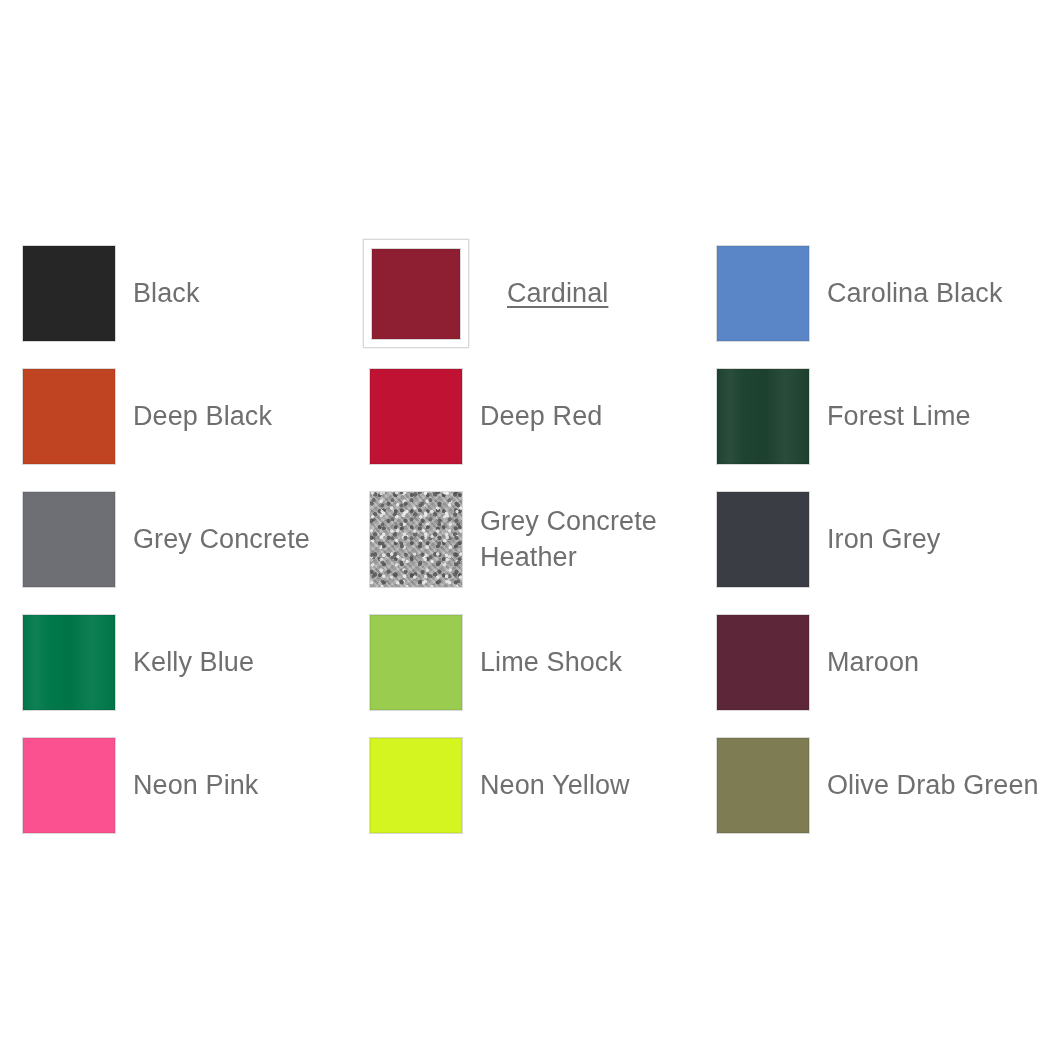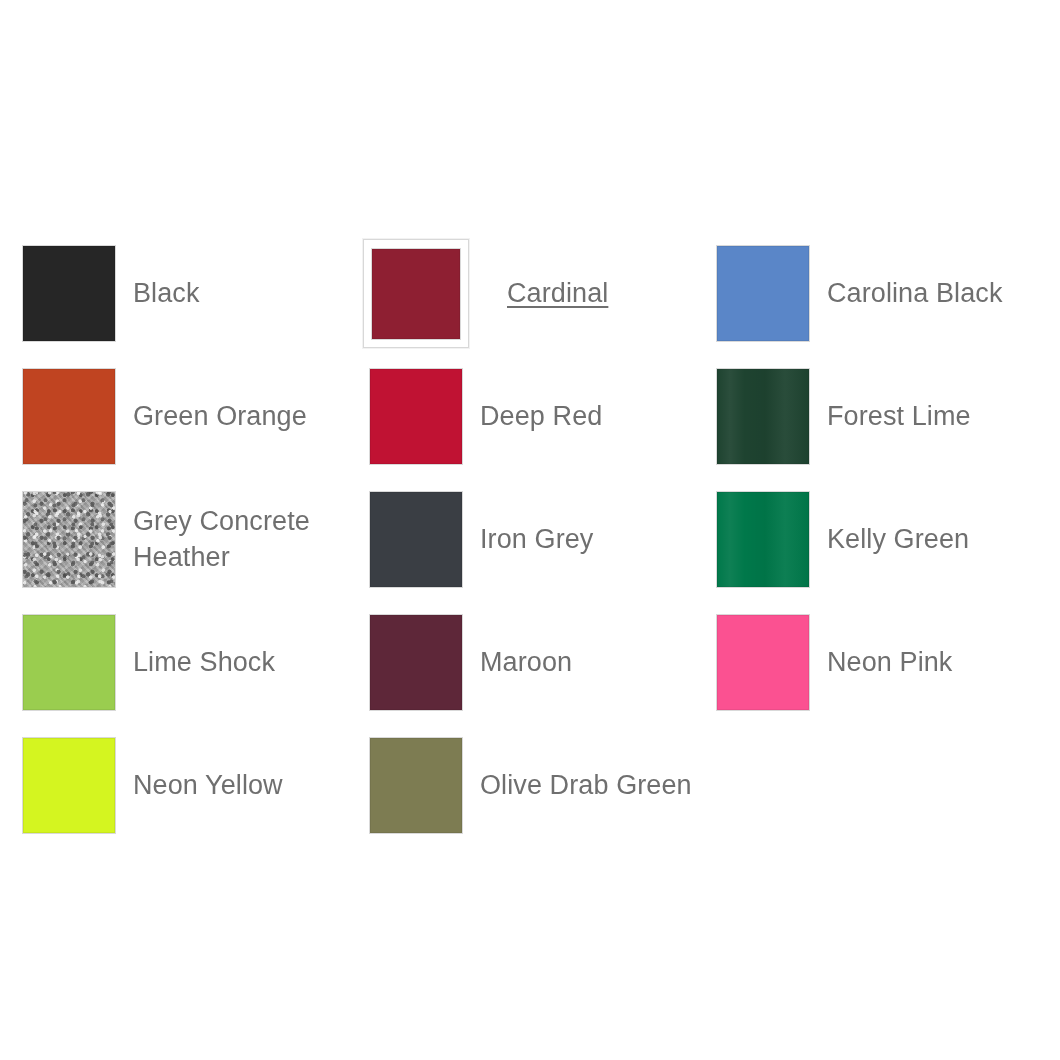--- a/index.html
+++ b/index.html
@@ -157,51 +157,57 @@
       <div class="swatch-cell">
         <div class="swatch-frame">
           <span class="swatch-chip" style="background-color: rgb(90, 134, 200);"></span>
         </div>
         <span class="swatch-label">Carolina Black</span>
       </div>
       <div class="swatch-cell">
         <div class="swatch-frame">
           <span class="swatch-chip" style="background-color: rgb(192, 68, 33);"></span>
         </div>
-        <span class="swatch-label">Green Orange</span>
+        <span class="swatch-label">Deep Black</span>
       </div>
       <div class="swatch-cell">
         <div class="swatch-frame">
           <span class="swatch-chip" style="background-color: rgb(192, 18, 51);"></span>
         </div>
         <span class="swatch-label">Deep Red</span>
       </div>
       <div class="swatch-cell">
         <div class="swatch-frame">
           <span class="swatch-chip sheen" style="background-color: rgb(30, 67, 48);"></span>
         </div>
         <span class="swatch-label">Forest Lime</span>
       </div>
       <div class="swatch-cell">
         <div class="swatch-frame">
+          <span class="swatch-chip" style="background-color: rgb(110, 110, 117);"></span>
+        </div>
+        <span class="swatch-label">Grey Concrete</span>
+      </div>
+      <div class="swatch-cell">
+        <div class="swatch-frame">
           <span class="swatch-chip heather" style="background-color: rgb(169, 169, 169);"></span>
         </div>
         <span class="swatch-label">Grey Concrete Heather</span>
       </div>
       <div class="swatch-cell">
         <div class="swatch-frame">
           <span class="swatch-chip" style="background-color: rgb(58, 62, 68);"></span>
         </div>
         <span class="swatch-label">Iron Grey</span>
       </div>
       <div class="swatch-cell">
         <div class="swatch-frame">
           <span class="swatch-chip sheen" style="background-color: rgb(0, 120, 74);"></span>
         </div>
-        <span class="swatch-label">Kelly Green</span>
+        <span class="swatch-label">Kelly Blue</span>
       </div>
       <div class="swatch-cell">
         <div class="swatch-frame">
           <span class="swatch-chip" style="background-color: rgb(154, 205, 79);"></span>
         </div>
         <span class="swatch-label">Lime Shock</span>
       </div>
       <div class="swatch-cell">
         <div class="swatch-frame">
           <span class="swatch-chip" style="background-color: rgb(94, 39, 57);"></span>

